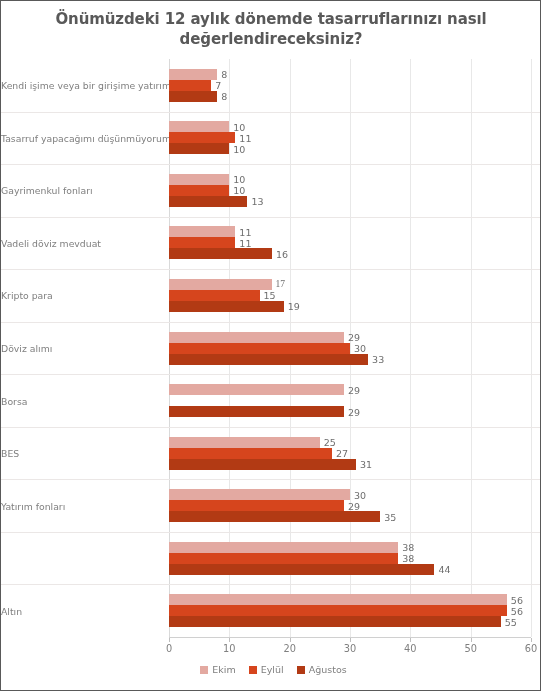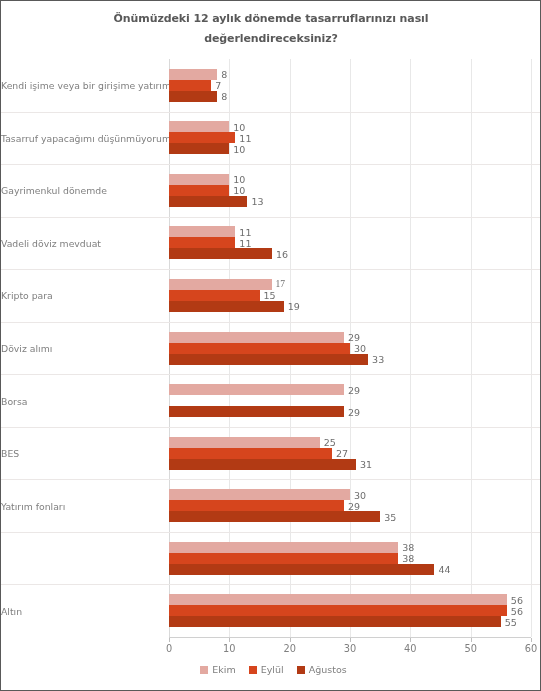--- a/index.html
+++ b/index.html
@@ -15,21 +15,21 @@
     background: #ffffff;
     border: 1px solid #595959;
     overflow: hidden;
   }
   #chart-title {
     position: absolute;
     top: 8px;
     left: 40px;
     width: 460px;
     text-align: center;
-    font-size: 11px;
+    font-size: 15px;
     font-weight: bold;
     color: #595959;
     line-height: 20px;
     letter-spacing: -0.1px;
   }
 
   
   #plot-area {
     position: absolute;
     left: 168px;
@@ -131,21 +131,21 @@
 <div id="chart-frame">
 
   <div id="chart-title">
     <span>Önümüzdeki 12 aylık dönemde tasarruflarınızı nasıl</span><br>
     <span>değerlendireceksiniz?</span>
   </div>
 
   <div id="cat-labels">
       <div class="cat-label" style="top: 26.2727px;">Kendi işime veya bir girişime yatırım</div>
       <div class="cat-label" style="top: 78.8182px;">Tasarruf yapacağımı düşünmüyorum</div>
-      <div class="cat-label" style="top: 131.364px;">Gayrimenkul dönemde</div>
+      <div class="cat-label" style="top: 131.364px;">Gayrimenkul fonları</div>
       <div class="cat-label" style="top: 183.909px;">Vadeli döviz mevduat</div>
       <div class="cat-label" style="top: 289px;">Döviz alımı</div>
       <div class="cat-label" style="top: 236.455px;">Kripto para</div>
       <div class="cat-label" style="top: 341.545px;">Borsa</div>
       <div class="cat-label" style="top: 394.091px;">BES</div>
       <div class="cat-label" style="top: 446.636px;">Yatırım fonları</div>
       <div class="cat-label" style="top: 551.727px;">Altın</div>
     </div>
 
   <div id="plot-area">

